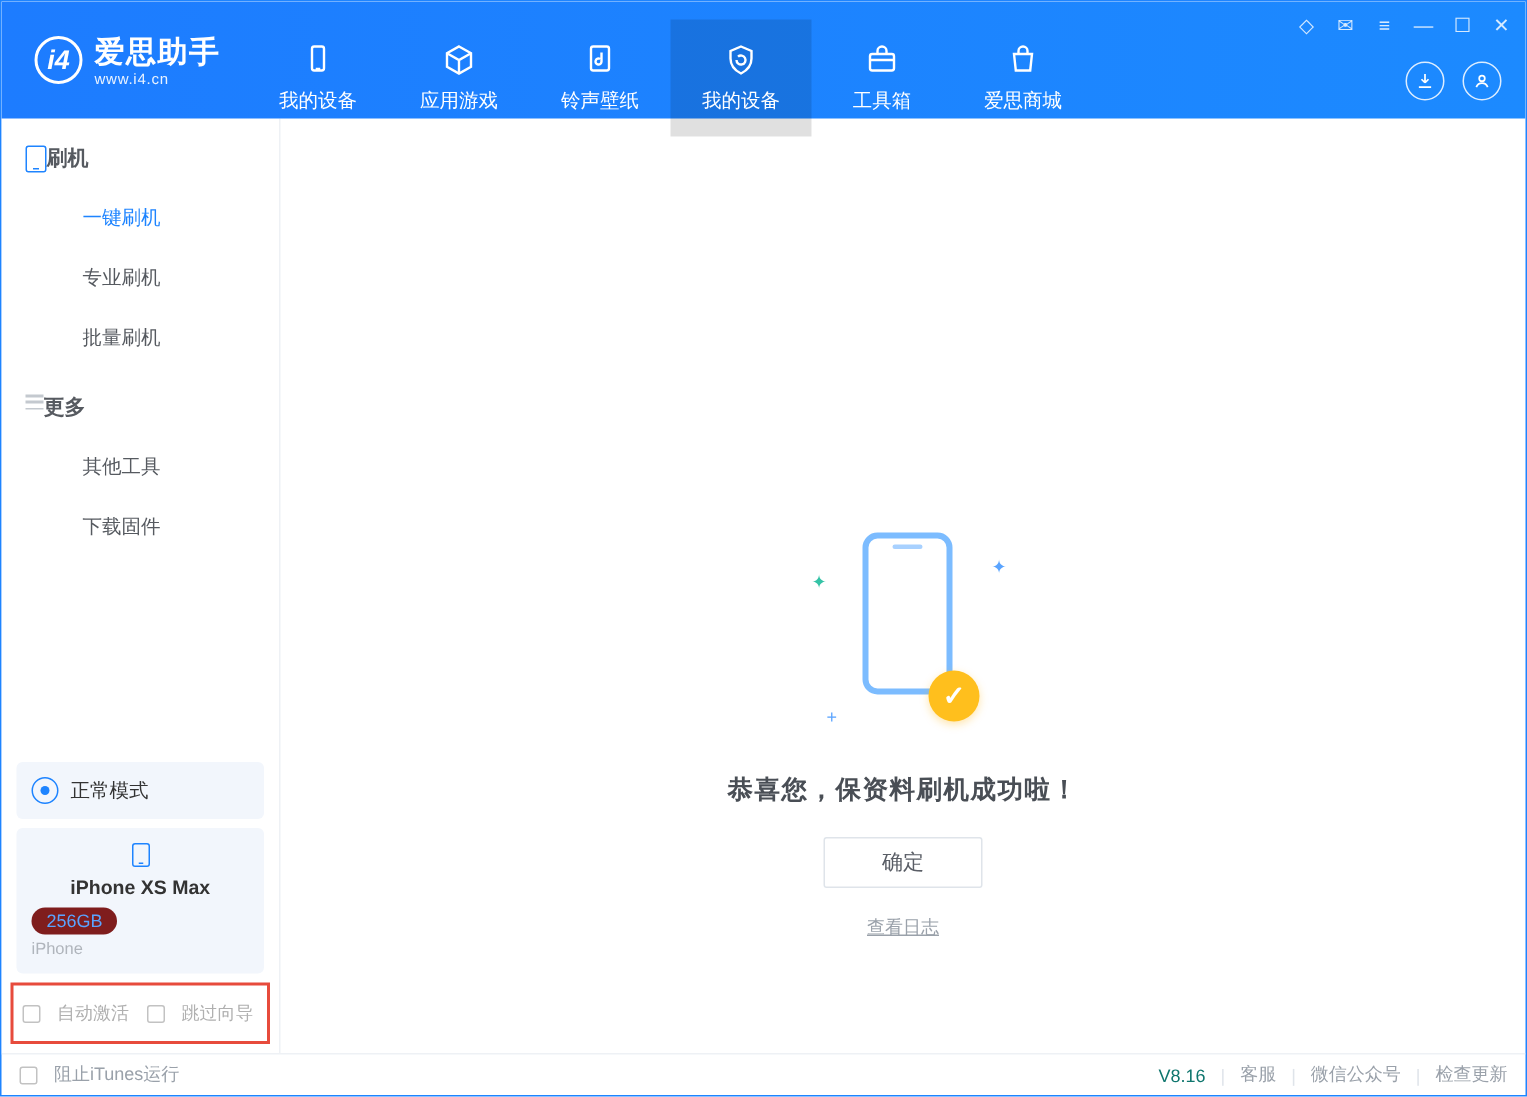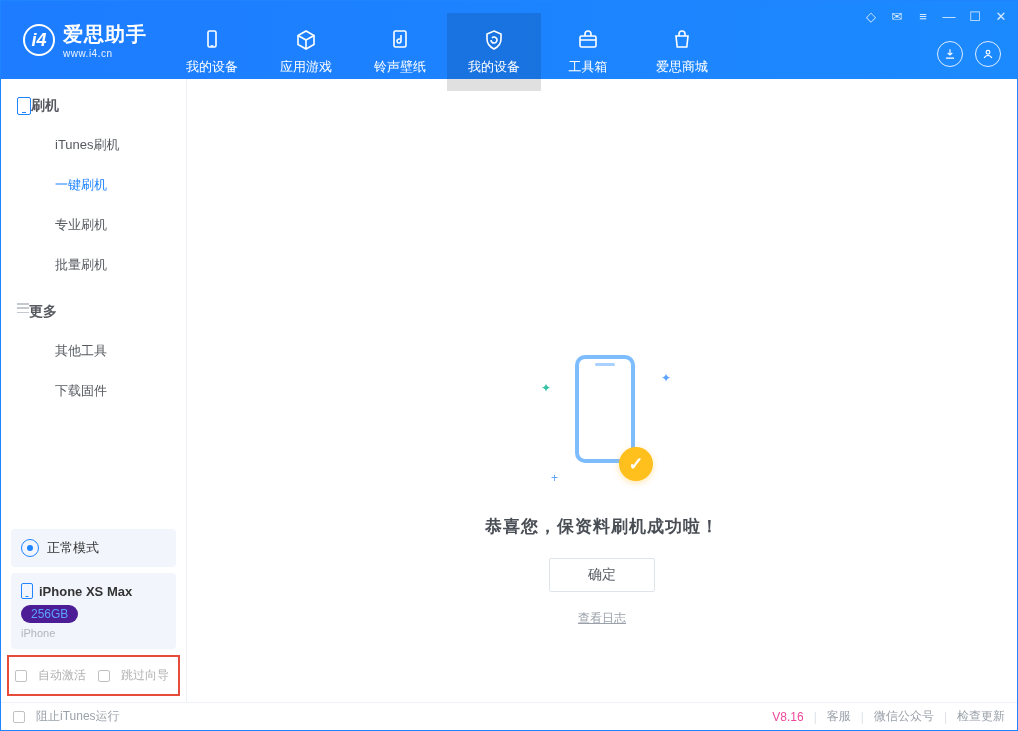--- a/index.html
+++ b/index.html
@@ -28,24 +28,24 @@
 .side-item { padding: 11px 4px 11px 54px; color: #565a60; font-size: 13px; cursor: pointer; }
 .side-item.active { color: #1e84ff; }
 .hamburger { width: 12px; height: 10px; display: inline-flex; flex-direction: column; justify-content: space-between; }
 .hamburger i { height: 1.5px; background: #c4c9cf; display: block; }
 
 .side-bottom { margin-top: auto; }
 .mode-box, .device-box { margin: 6px 10px; background: #f2f6fc; border-radius: 4px; padding: 10px 10px; color: #333; font-size: 13px; }
 .mode-box { display: flex; align-items: flex-end; gap: 8px; }
 .mode-icon { width: 18px; height: 18px; border: 1.5px solid #1e84ff; border-radius: 50%; display: flex; align-items: center; justify-content: center; }
 .mode-icon::after { content: ""; width: 6px; height: 6px; background: #1e84ff; border-radius: 50%; }
-.device-box .dev-title { font-weight: 600; display: flex; align-items: center; gap: 6px; }
+.device-box .dev-title { font-weight: 600; display: flex; align-items: center; gap: 6px; flex-direction: column; }
 .dev-phone { width: 12px; height: 16px; border: 1.5px solid #1e84ff; border-radius: 2px; position: relative; }
 .dev-phone::after { content: ""; position: absolute; left: 50%; bottom: 1px; width: 3px; height: 1.5px; background: #1e84ff; transform: translateX(-50%); }
-.storage-pill { display: inline-block; margin-top: 6px; background: #4c1d95; color: #5aa4ff; border-radius: 999px; padding: 2px 10px; font-size: 12px; }
+.storage-pill { display: inline-block; margin-top: 6px; background: #7f1d1d; color: #5aa4ff; border-radius: 999px; padding: 2px 10px; font-size: 12px; }
 .dev-sub { font-size: 11px; color: #b0b5bc; margin-top: 4px; }
 
 .checks-row { border: 2px solid #e74b3c; margin: 6px; padding: 10px 6px; display: flex; gap: 12px; }
 .chk { display: flex; align-items: center; gap: 11px; color: #b0b0b0; font-size: 12px; cursor: pointer; }
 .chk-box { width: 12px; height: 12px; border: 1px solid #c2c2c2; border-radius: 2px; }
 
 .content { flex: 1; position: relative; }
 .success { position: absolute; left: 50%; top: 270px; transform: translateX(-50%); display: flex; flex-direction: column; align-items: center; }
 .phone-ill { width: 90px; height: 140px; position: relative; }
 .phone-shape { position: absolute; left: 18px; top: 6px; width: 60px; height: 108px; border: 4px solid #7cbcff; border-radius: 10px; background: #fff; }
@@ -55,21 +55,21 @@
 .spark.s1 { left: -16px; top: 32px; color: #34c3a6; }
 .spark.s2 { right: -24px; top: 22px; color: #5aa4ff; }
 .spark.s3 { left: -6px; bottom: 4px; color: #5aa4ff; }
 .success-text { margin-top: 26px; color: #494e55; font-size: 17px; font-weight: 600; letter-spacing: 1px; }
 .ok-btn { margin-top: 20px; border: 1px solid #dfe4ea; background: #fff; padding: 7px 38px; font-size: 14px; color: #5a5e66; cursor: pointer; border-radius: 2px; }
 .log-link { margin-top: 18px; color: #9aa1aa; font-size: 12px; text-decoration: underline; cursor: pointer; }
 
 .footer { height: 28px; border-top: 1px solid #eef1f5; display: flex; align-items: center; padding: 0 12px; font-size: 12px; color: #9aa1aa; }
 .footer .chk { color: #9aa1aa; }
 .footer-right { margin-left: auto; display: flex; align-items: center; gap: 10px; }
-.ver { color: #ec4899; }
+.ver { color: #0f766e; }
 .flink { color: #9aa1aa; cursor: pointer; }
 .sep { color: #dfe4ea; }
 
 .device-mini { width: 14px; height: 18px; border: 1.5px solid #1e84ff; border-radius: 2px; position: relative; }
 .device-mini::after{ content:""; position:absolute; left:50%; bottom:1px; width:4px; height:1.5px; background:#1e84ff; transform:translateX(-50%);}
 </style>
 </head>
 <body>
 
 <div class="header">
@@ -147,21 +147,20 @@
     </div>
   </div>
 </div>
 
 <div class="main">
   <div class="sidebar">
     <div class="side-group-title">
       <span class="device-mini"></span>
       <span>刷机</span>
     </div>
-    <div class="side-item">iTunes刷机</div>
     <div class="side-item active">一键刷机</div>
     <div class="side-item">专业刷机</div>
     <div class="side-item">批量刷机</div>
 
     <div class="side-group-title">
       <span class="hamburger">
           <i></i>
           <i></i>
           <i></i>
         </span>

